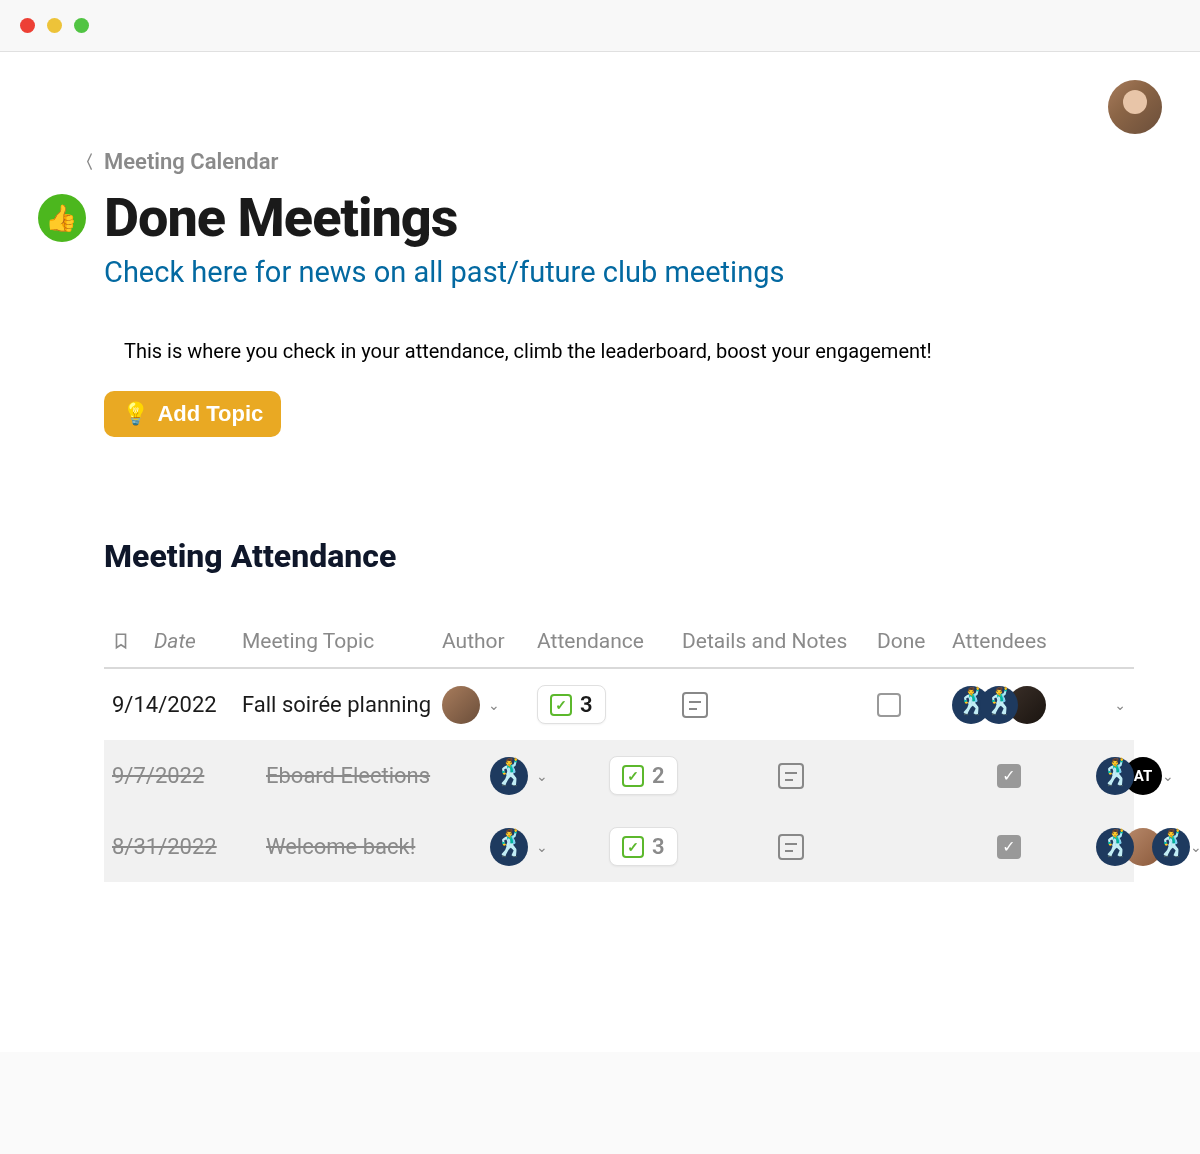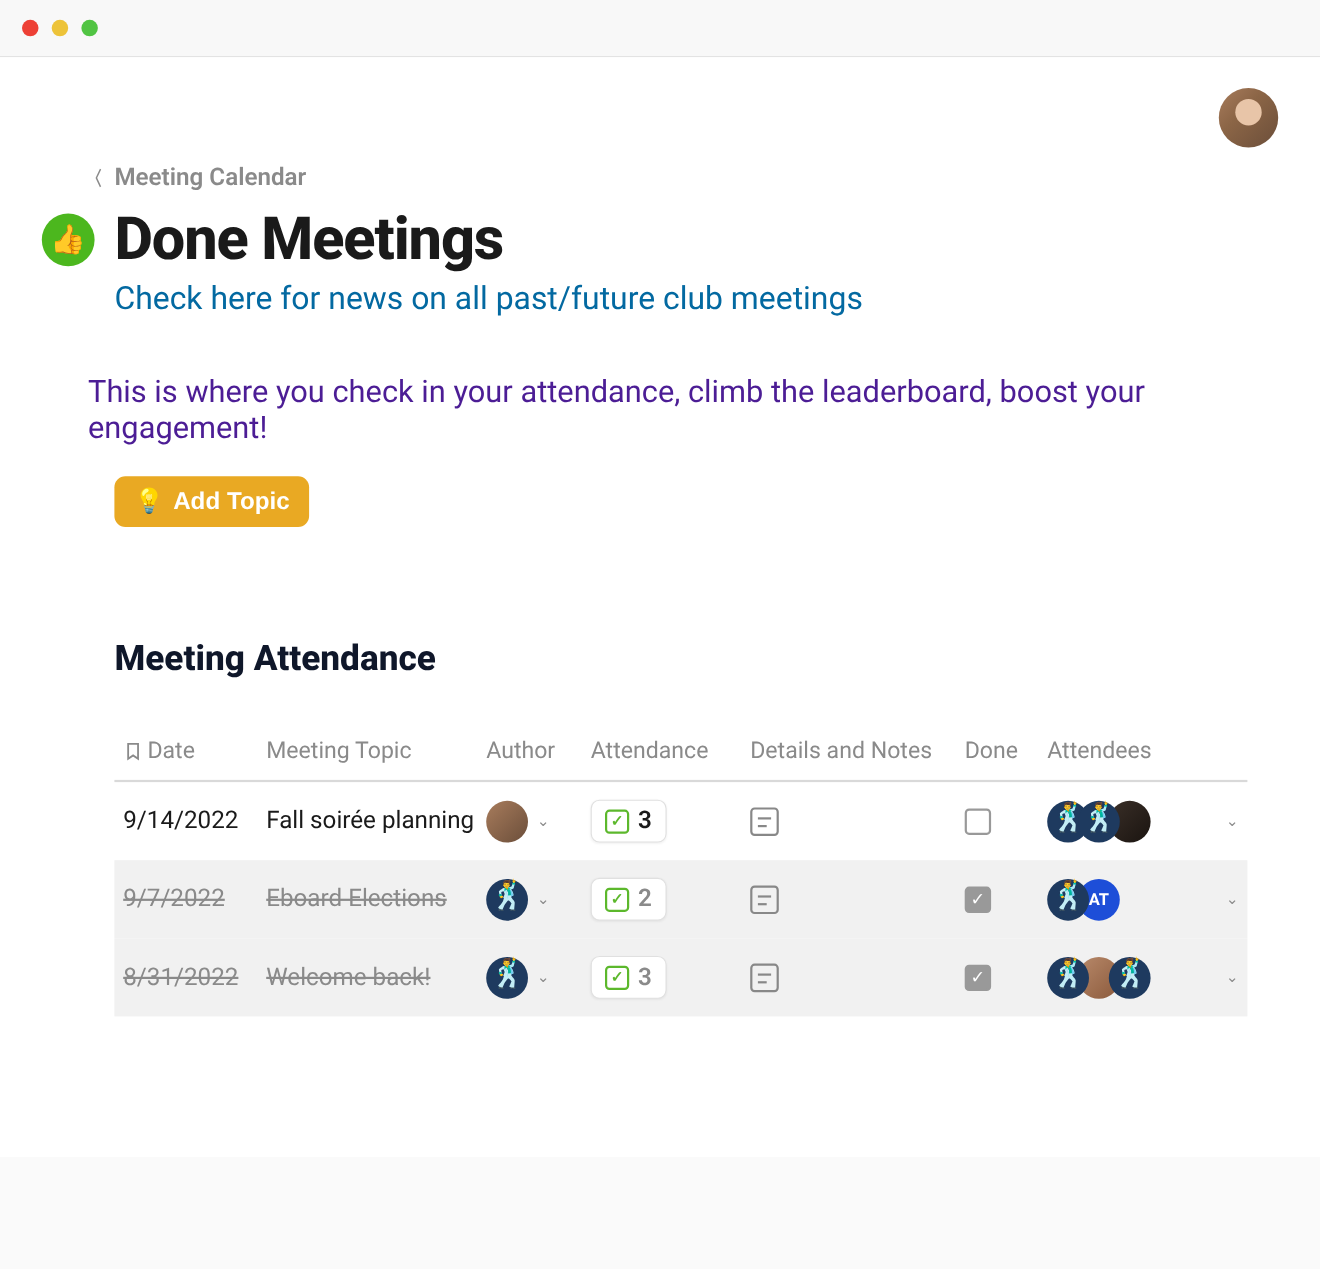--- a/index.html
+++ b/index.html
@@ -95,23 +95,23 @@
       letter-spacing: -1px;
     }
     .subtitle {
       font-size: 29px;
       color: #0369a1;
       font-weight: 400;
       margin-left: 66px;
       margin-bottom: 50px;
     }
     .description {
-      font-size: 28px;
-      color: #4c1d95;
-      margin-left: 42px;
+      font-size: 20px;
+      color: #000000;
+      margin-left: 86px;
       margin-bottom: 28px;
     }
     .add-topic-btn {
       margin-left: 66px;
       background: #e9a923;
       color: #fff;
       border: none;
       border-radius: 10px;
       padding: 10px 18px;
       font-size: 22px;
@@ -138,33 +138,35 @@
       grid-template-columns: 130px 200px 95px 145px 195px 75px 1fr;
       padding: 14px 8px;
       border-bottom: 2px solid #d9d9d9;
       color: #8a8a8a;
       font-size: 21px;
       align-items: center;
     }
     .header-date {
       display: flex;
       align-items: center;
-      gap: 4px;
+      gap: 24px;
+      font-style: italic;
     }
     .table-row {
       display: grid;
       grid-template-columns: 130px 200px 95px 145px 195px 75px 1fr;
       padding: 16px 8px;
       font-size: 22px;
       color: #1a1a1a;
       align-items: center;
     }
     .table-row.completed {
       background: #f1f1f1;
       color: #8a8a8a;
+      gap: 24px;
     }
     .table-row.completed .cell-date,
     .table-row.completed .cell-topic {
       text-decoration: line-through;
     }
     .cell-author {
       display: flex;
       align-items: center;
       gap: 8px;
     }
@@ -172,21 +174,21 @@
       width: 38px;
       height: 38px;
       border-radius: 50%;
       background: #8b7355;
       flex-shrink: 0;
     }
     .sa-woman { background: linear-gradient(135deg, #a87c5c 0%, #6b4e3a 100%); }
     .sa-suit { background: #1e3a5f; position: relative; }
     .sa-suit::after { content:'🕺'; position:absolute; top:0; left:4px; font-size:26px;}
     .sa-dark { background: linear-gradient(135deg, #3a2f28 0%, #1a1410 100%); }
-    .sa-green { background: #1d4ed8; color:#fff; display:flex; align-items:center; justify-content:center; font-size:15px; font-weight:700; }
+    .sa-green { background: #000000; color:#fff; display:flex; align-items:center; justify-content:center; font-size:15px; font-weight:700; }
     .sa-photo { background: linear-gradient(135deg, #b8896a 0%, #8b5a3c 100%); }
     .dropdown-caret {
       color: #8a8a8a;
       font-size: 14px;
     }
     .attendance-pill {
       display: inline-flex;
       align-items: center;
       gap: 8px;
       background: #fff;

